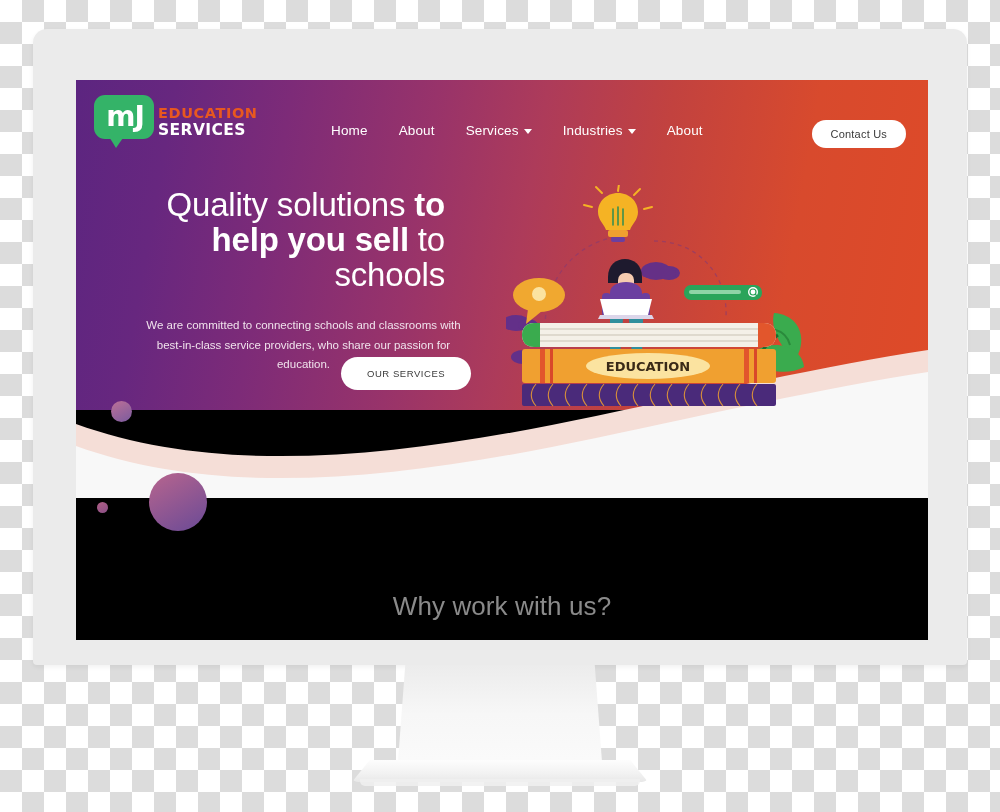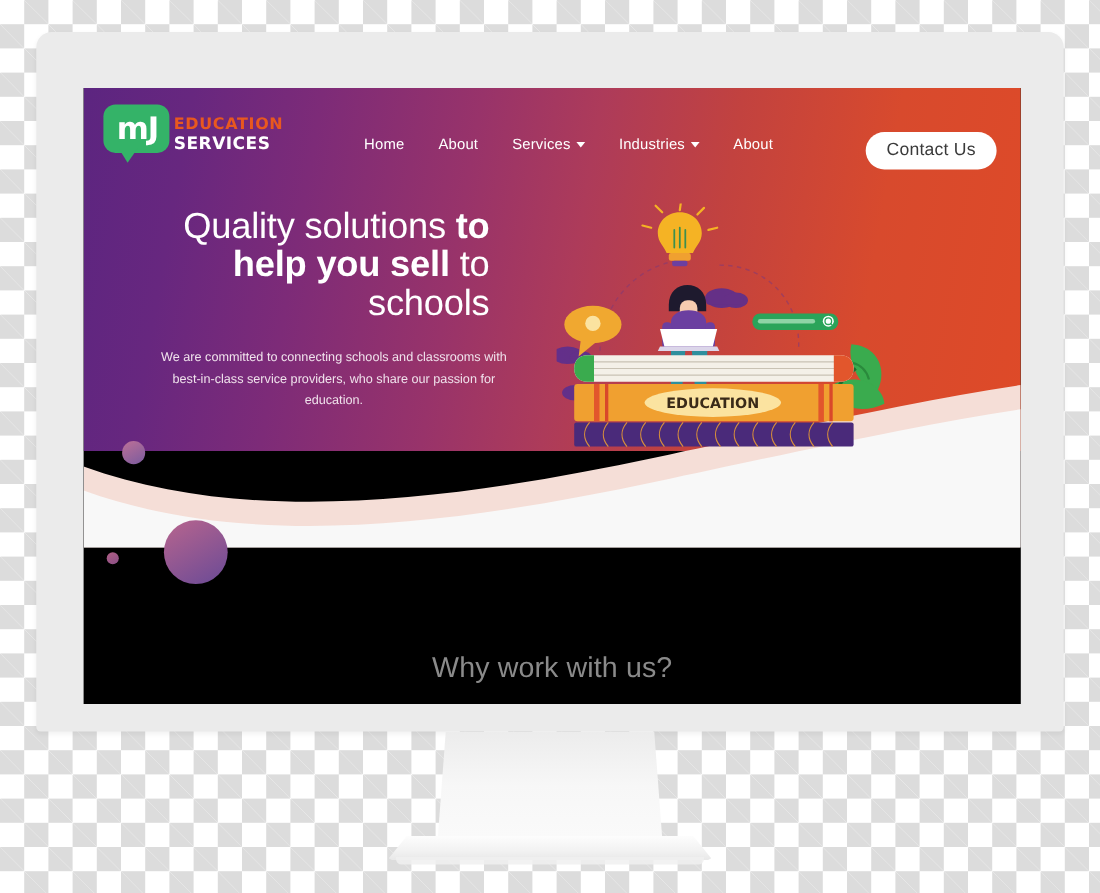--- a/index.html
+++ b/index.html
@@ -99,21 +99,21 @@
   }
   .caret{
     width:0;height:0;border-left:4px solid transparent;
     border-right:4px solid transparent;border-top:5px solid #fff;
     margin-top:2px;
   }
   #contact-btn{
     position:absolute;right:22px;top:40px;
     background:#fff;color:#3a3a3a;border:none;
     font-family:"Liberation Sans",sans-serif;
-    font-size:16px;padding:8px 19px;border-radius:20px;
+    font-size:11px;padding:8px 19px;border-radius:20px;
     cursor:pointer;letter-spacing:.2px;
   }
 
   
   #hero-text{position:absolute;left:70px;top:92px;width:315px;text-align:right;z-index:5;}
   #hero-title{
     color:#fff;font-size:33px;line-height:1.06;font-weight:300;
     letter-spacing:-.2px;margin:16px;
   }
   #hero-title b{font-weight:700;}
@@ -197,20 +197,21 @@
         </div>
 
         <button id="contact-btn">Contact Us</button>
       </div>
 
       <div id="hero-text">
         <h1 id="hero-title"><span>Quality solutions </span><b>to help you sell</b><span> to schools</span></h1>
         <p id="hero-sub">We are committed to connecting schools and classrooms with best-in-class service providers, who share our passion for education.</p>
       </div>
 
+      <button id="services-btn">OUR SERVICES</button>
 
       <div id="illus">
         <svg width="300" height="240" viewBox="0 0 300 240" xmlns="http://www.w3.org/2000/svg">
 
           <g stroke="#8a3a70" stroke-width="1.3" fill="none" stroke-dasharray="4 4" opacity="0.65">
             <path d="M40,150 C34,96 70,58 110,52"></path>
             <path d="M148,56 C192,56 222,90 220,132"></path>
           </g>
 
           <g fill="#5b2f8f" opacity="0.9">

